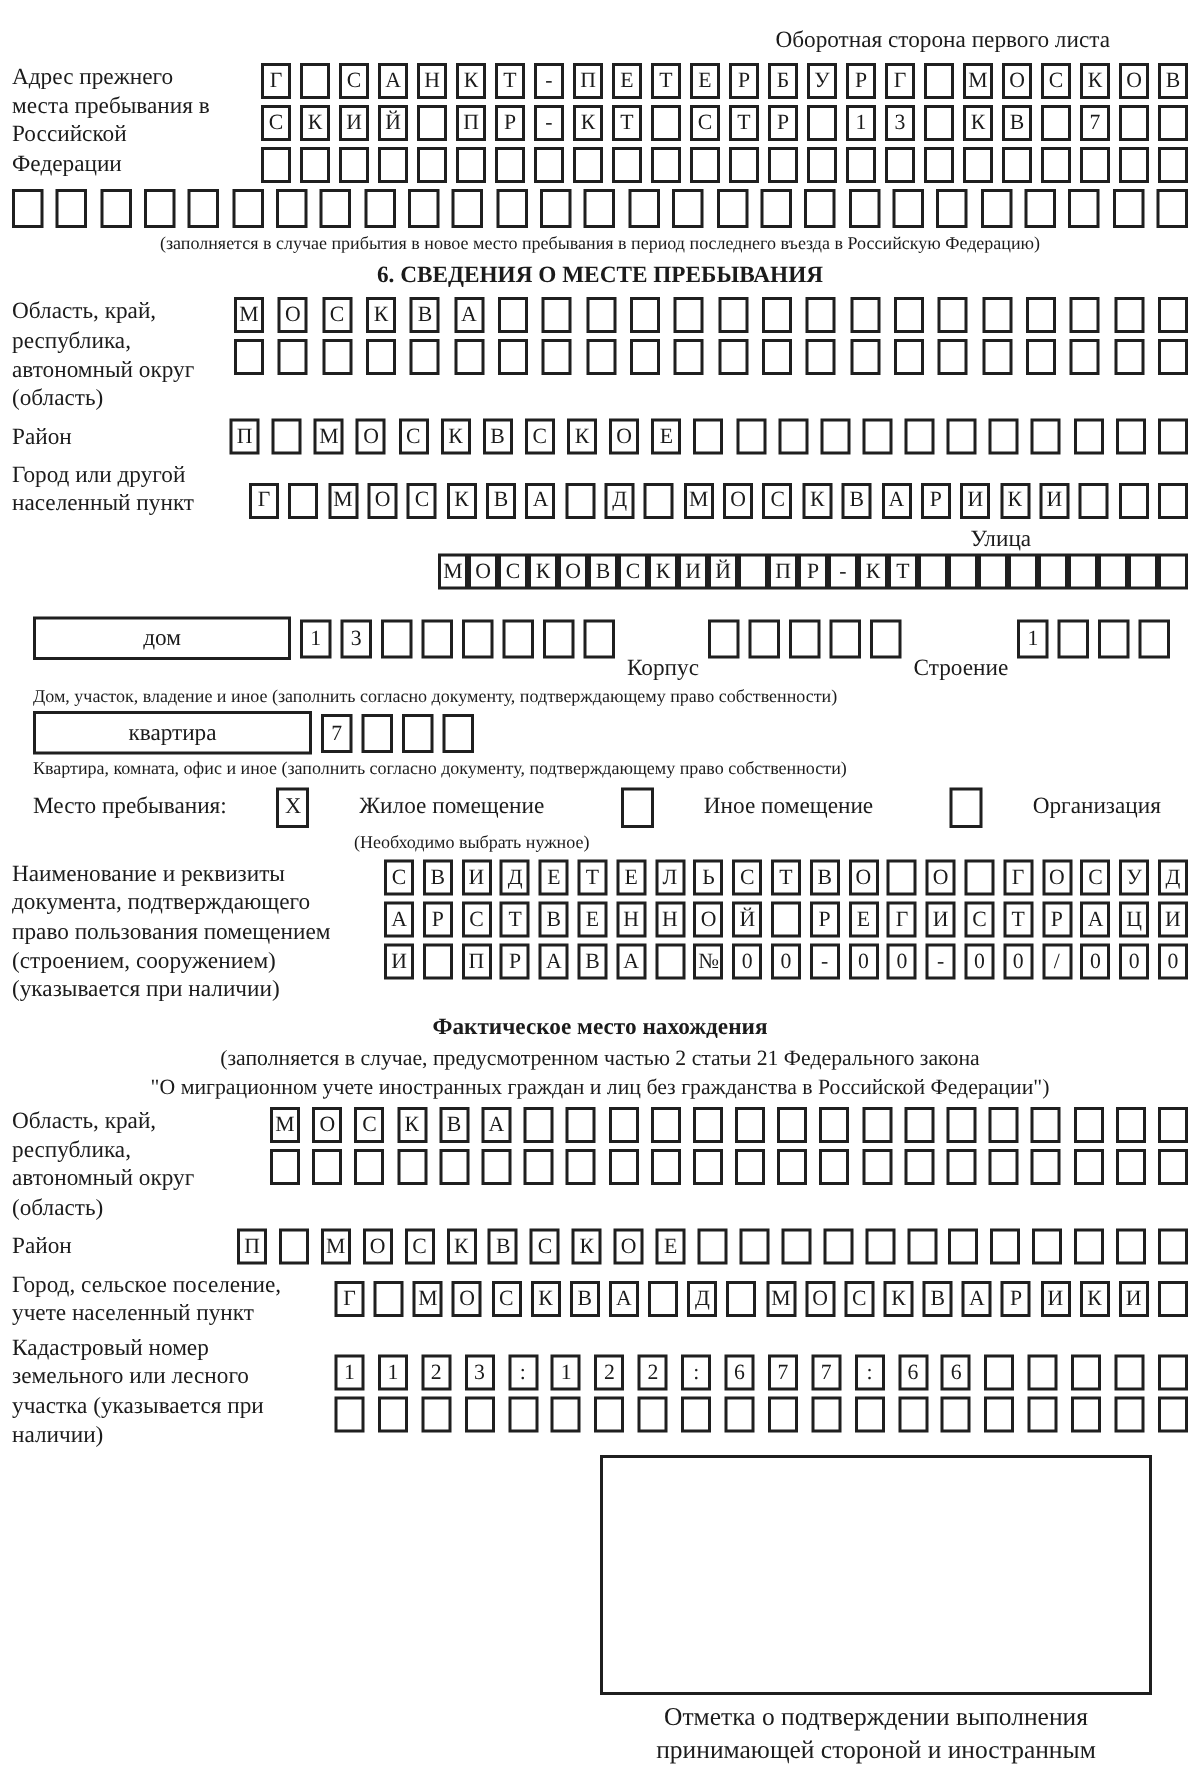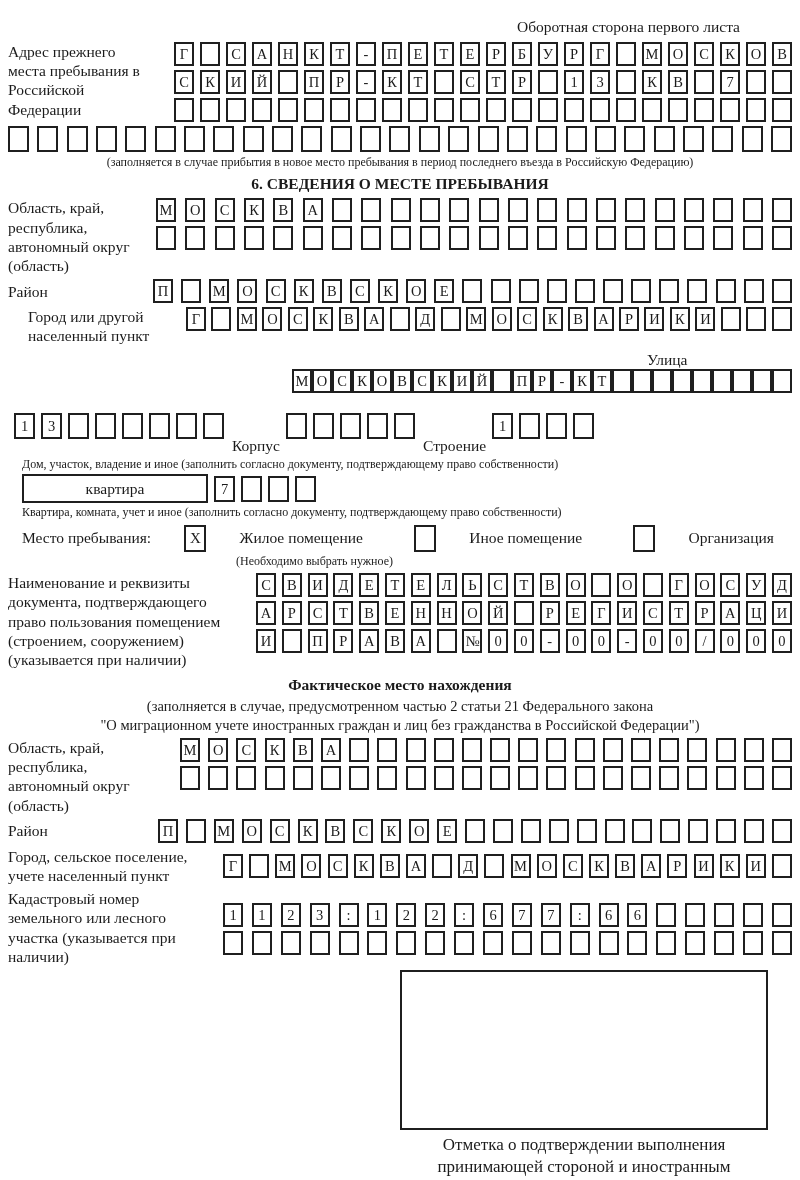--- a/index.html
+++ b/index.html
@@ -250,21 +250,21 @@
         <div class="cell"></div>
         <div class="cell"></div>
         <div class="cell"></div>
         <div class="cell"></div>
         <div class="cell"></div>
         <div class="cell"></div>
         <div class="cell"></div>
       </div>
   </div>
 
-  <div class="row m-t4" style="align-items:flex-start;margin-left:20px;">
+  <div class="row m-t4" style="align-items:flex-end;">
     <div class="lbl" style="width:148px;">Город или другой населенный пункт</div>
     <div class="cells" style="margin-left:10px;">
         <div class="cell">Г</div>
         <div class="cell"></div>
         <div class="cell">М</div>
         <div class="cell">О</div>
         <div class="cell">С</div>
         <div class="cell">К</div>
         <div class="cell">В</div>
         <div class="cell">А</div>
@@ -312,20 +312,21 @@
         <div class="cell"></div>
         <div class="cell"></div>
         <div class="cell"></div>
         <div class="cell"></div>
         <div class="cell"></div>
         <div class="cell"></div>
       </div>
   </div>
 
   <div class="house-row">
+    <div class="labelbox dom">дом</div>
     <div class="inline-cells" style="margin-left:6px;">
         <div class="cell">1</div>
         <div class="cell">3</div>
         <div class="cell"></div>
         <div class="cell"></div>
         <div class="cell"></div>
         <div class="cell"></div>
         <div class="cell"></div>
         <div class="cell"></div>
       </div>
@@ -349,21 +350,21 @@
 
   <div class="house-row m-t3">
     <div class="labelbox kv">квартира</div>
     <div class="inline-cells" style="margin-left:6px;">
         <div class="cell">7</div>
         <div class="cell"></div>
         <div class="cell"></div>
         <div class="cell"></div>
       </div>
   </div>
-  <div class="note m-t2" style="padding-left:14px;">Квартира, комната, учет и иное (заполнить согласно документу, подтверждающему право собственности)</div>
+  <div class="note m-t2" style="padding-left:14px;">Квартира, комната, офис и иное (заполнить согласно документу, подтверждающему право собственности)</div>
 
   <div class="stay-row">
     <span>Место пребывания:</span>
     <span class="cell cb">X</span>
     <span class="opt">Жилое помещение</span>
     <span class="cell cb"></span>
     <span class="opt">Иное помещение</span>
     <span class="cell cb"></span>
     <span class="opt">Организация</span>
   </div>

